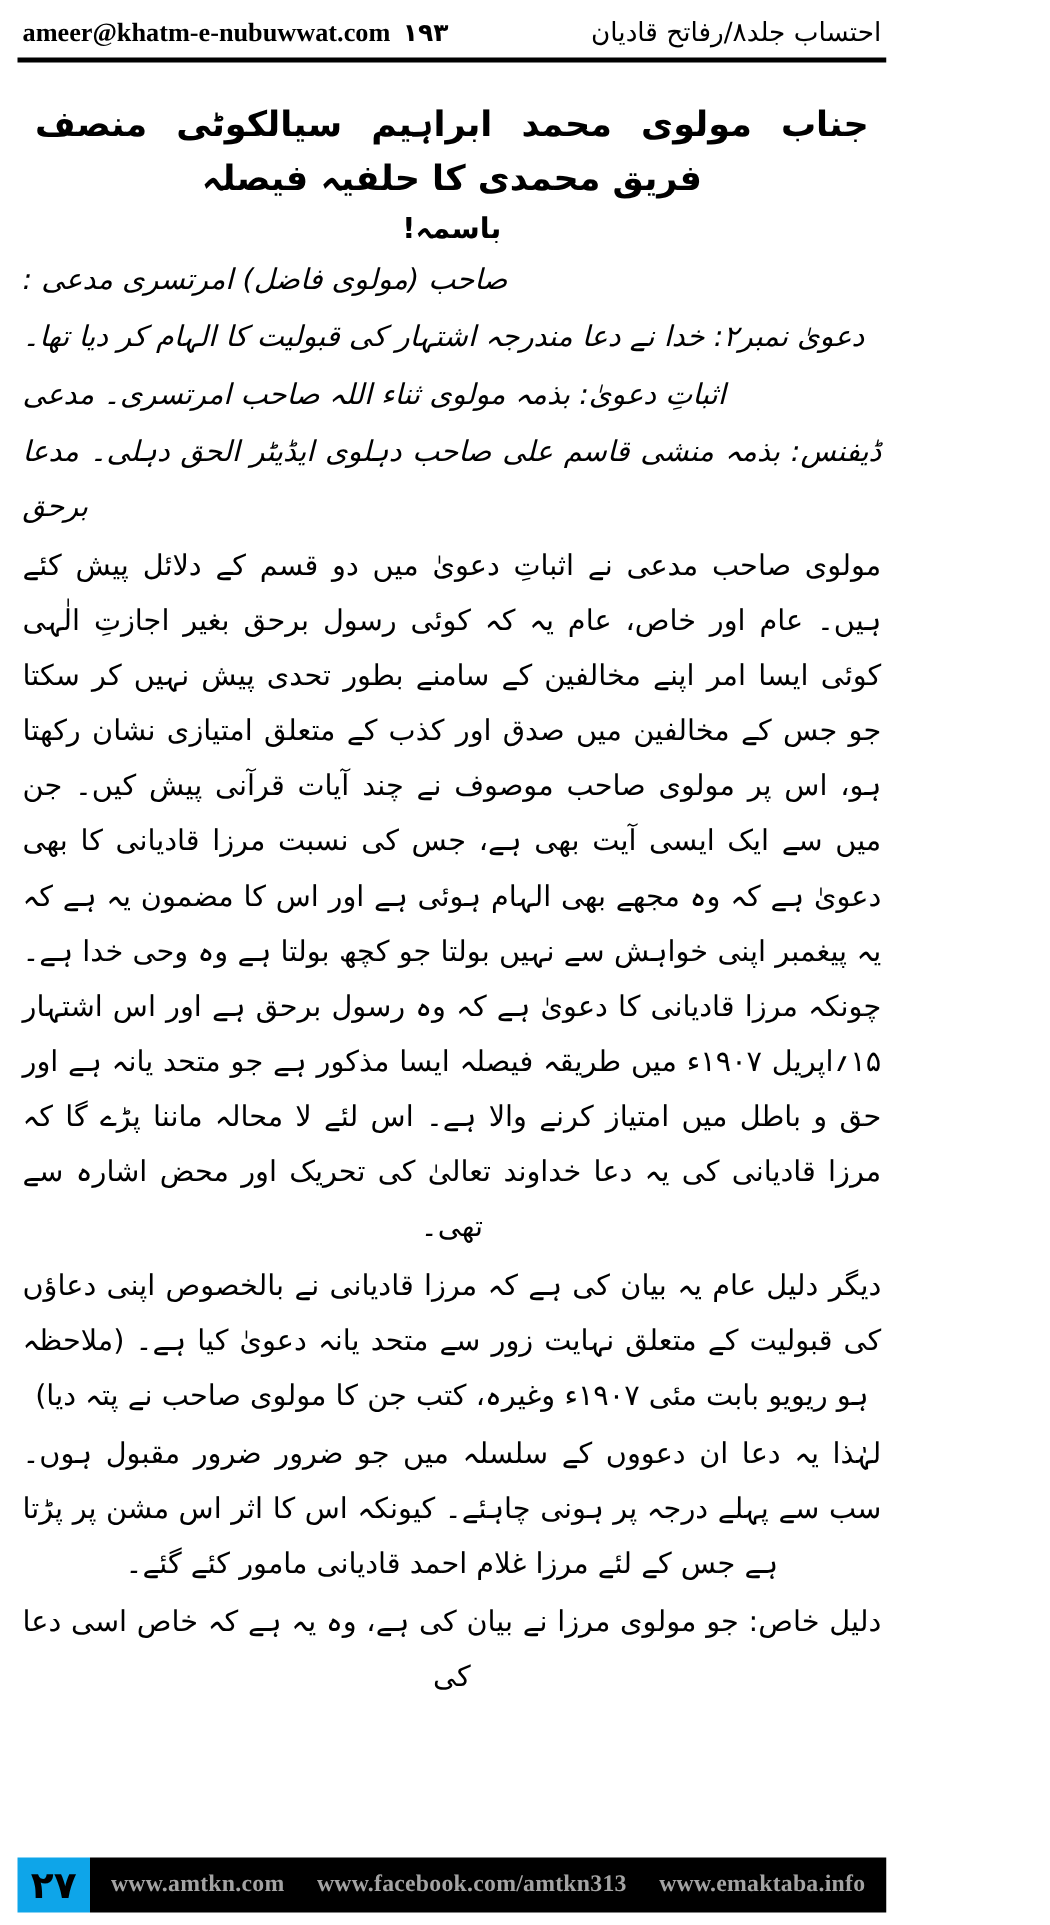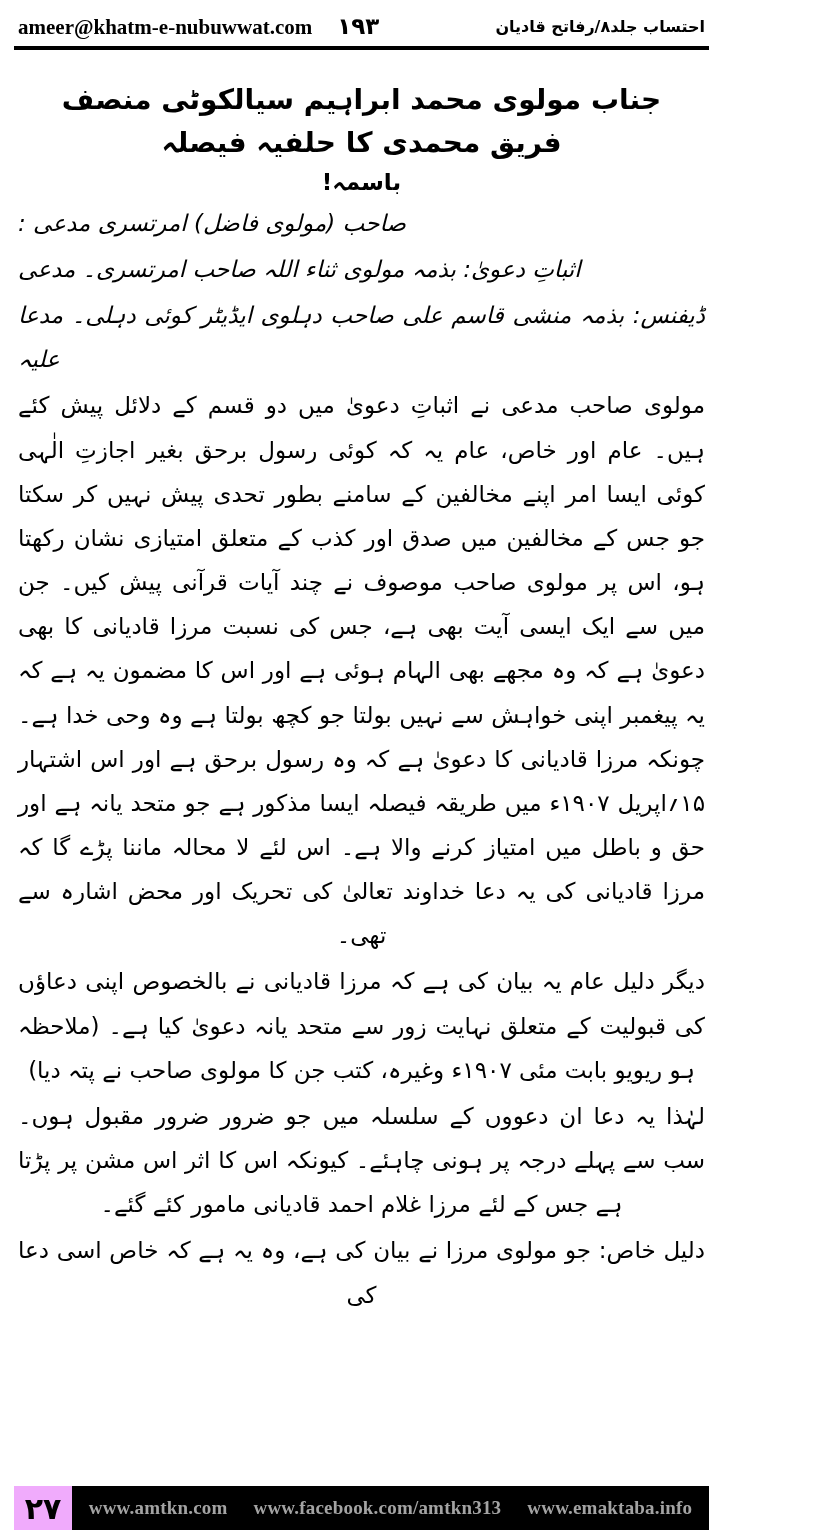--- a/index.html
+++ b/index.html
@@ -30,34 +30,34 @@
   }
   .header-email {
     font-family: "Liberation Serif", serif;
     font-size: 21px;
     font-weight: 700;
     letter-spacing: 0px;
     white-space: nowrap;
   }
   .header-pageno {
     font-family: "DejaVu Sans", sans-serif;
-    font-size: 23px;
+    font-size: 20px;
     font-weight: 700;
-    margin-left: 25px;
+    margin-left: 10px;
     white-space: nowrap;
   }
   .header-left-group {
     display: flex;
     align-items: baseline;
   }
   .header-title-ur {
     direction: rtl;
     font-family: "DejaVu Sans", sans-serif;
-    font-size: 16px;
-    font-weight: 700;
+    font-size: 21px;
+    font-weight: 400;
     white-space: nowrap;
   }
   .rule {
     position: absolute;
     left: 14px;
     right: 14px;
     top: 46px;
     height: 4px;
     background: #000000;
   }
@@ -69,21 +69,20 @@
     left: 18px;
     right: 18px;
     bottom: 92px;
     direction: rtl;
     text-align: justify;
     text-align-last: center;
   }
 
   .doc-heading {
     direction: rtl;
-    text-align: center;
     font-family: "DejaVu Sans", sans-serif;
     font-size: 28px;
     font-weight: 700;
     line-height: 1.55;
     margin: 16px 10px 4px 10px;
   }
 
   .basmala {
     direction: rtl;
     text-align: center;
@@ -115,21 +114,21 @@
     position: absolute;
     left: 14px;
     right: 14px;
     bottom: 10px;
     height: 44px;
     display: flex;
     align-items: stretch;
   }
   .footer-num {
     width: 58px;
-    background: #f0abfc;
+    background: #0ea5e9;
     color: #000000;
     font-family: "DejaVu Sans", sans-serif;
     font-size: 30px;
     font-weight: 700;
     display: flex;
     align-items: center;
     justify-content: center;
   }
   .footer-bar {
     flex: 1;
@@ -160,22 +159,23 @@
   </div>
   <div class="rule"></div>
 
   <div class="body">
 
     <div class="doc-heading">جناب مولوی محمد ابراہیم سیالکوٹی منصف فریق محمدی کا حلفیہ فیصلہ</div>
 
     <div class="basmala">باسمہ!</div>
 
     <p class="para rightish">صاحب (مولوی فاضل) امرتسری مدعی :</p>
+    <p class="para rightish">دعویٰ نمبر۲: خدا نے دعا مندرجہ اشتہار کی قبولیت کا الہام کر دیا تھا۔</p>
     <p class="para rightish">اثباتِ دعویٰ: بذمہ مولوی ثناء اللہ صاحب امرتسری۔ مدعی</p>
-    <p class="para rightish">ڈیفنس: بذمہ منشی قاسم علی صاحب دہلوی ایڈیٹر کوئی دہلی۔ مدعا علیہ</p>
+    <p class="para rightish">ڈیفنس: بذمہ منشی قاسم علی صاحب دہلوی ایڈیٹر الحق دہلی۔ مدعا برحق</p>
 
     <p class="para">مولوی صاحب مدعی نے اثباتِ دعویٰ میں دو قسم کے دلائل پیش کئے ہیں۔ عام اور خاص، عام یہ کہ کوئی رسول برحق بغیر اجازتِ الٰہی کوئی ایسا امر اپنے مخالفین کے سامنے بطور تحدی پیش نہیں کر سکتا جو جس کے مخالفین میں صدق اور کذب کے متعلق امتیازی نشان رکھتا ہو، اس پر مولوی صاحب موصوف نے چند آیات قرآنی پیش کیں۔ جن میں سے ایک ایسی آیت بھی ہے، جس کی نسبت مرزا قادیانی کا بھی دعویٰ ہے کہ وہ مجھے بھی الہام ہوئی ہے اور اس کا مضمون یہ ہے کہ یہ پیغمبر اپنی خواہش سے نہیں بولتا جو کچھ بولتا ہے وہ وحی خدا ہے۔ چونکہ مرزا قادیانی کا دعویٰ ہے کہ وہ رسول برحق ہے اور اس اشتہار ۱۵؍اپریل ۱۹۰۷ء میں طریقہ فیصلہ ایسا مذکور ہے جو متحد یانہ ہے اور حق و باطل میں امتیاز کرنے والا ہے۔ اس لئے لا محالہ ماننا پڑے گا کہ مرزا قادیانی کی یہ دعا خداوند تعالیٰ کی تحریک اور محض اشارہ سے تھی۔</p>
     <p class="para">دیگر دلیل عام یہ بیان کی ہے کہ مرزا قادیانی نے بالخصوص اپنی دعاؤں کی قبولیت کے متعلق نہایت زور سے متحد یانہ دعویٰ کیا ہے۔ (ملاحظہ ہو ریویو بابت مئی ۱۹۰۷ء وغیرہ، کتب جن کا مولوی صاحب نے پتہ دیا)</p>
     <p class="para">لہٰذا یہ دعا ان دعووں کے سلسلہ میں جو ضرور ضرور مقبول ہوں۔ سب سے پہلے درجہ پر ہونی چاہئے۔ کیونکہ اس کا اثر اس مشن پر پڑتا ہے جس کے لئے مرزا غلام احمد قادیانی مامور کئے گئے۔</p>
     <p class="para">دلیل خاص: جو مولوی مرزا نے بیان کی ہے، وہ یہ ہے کہ خاص اسی دعا کی</p>
 
   </div>
 
   <div class="footer">
     <div class="footer-num">۲۷</div>

